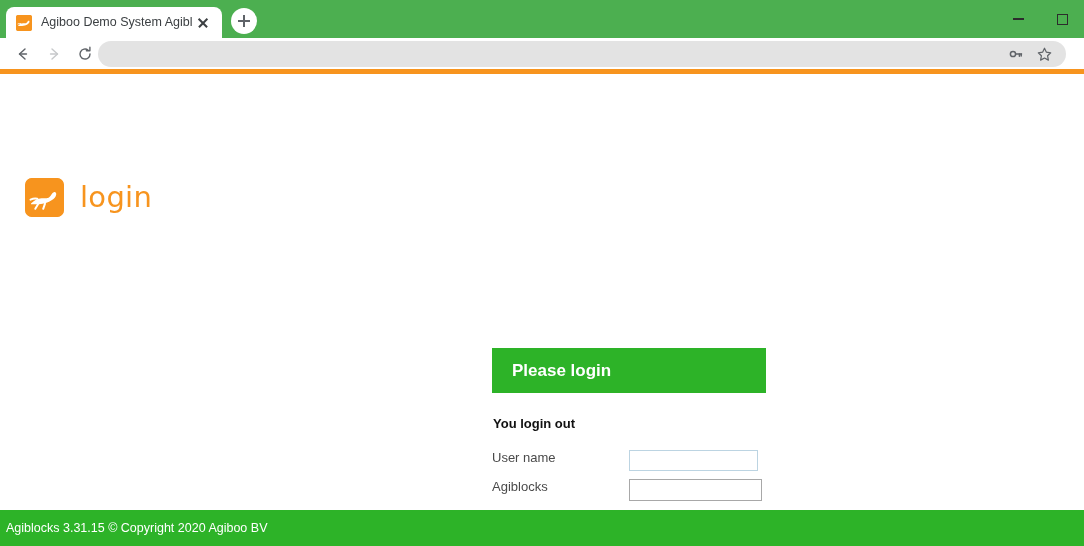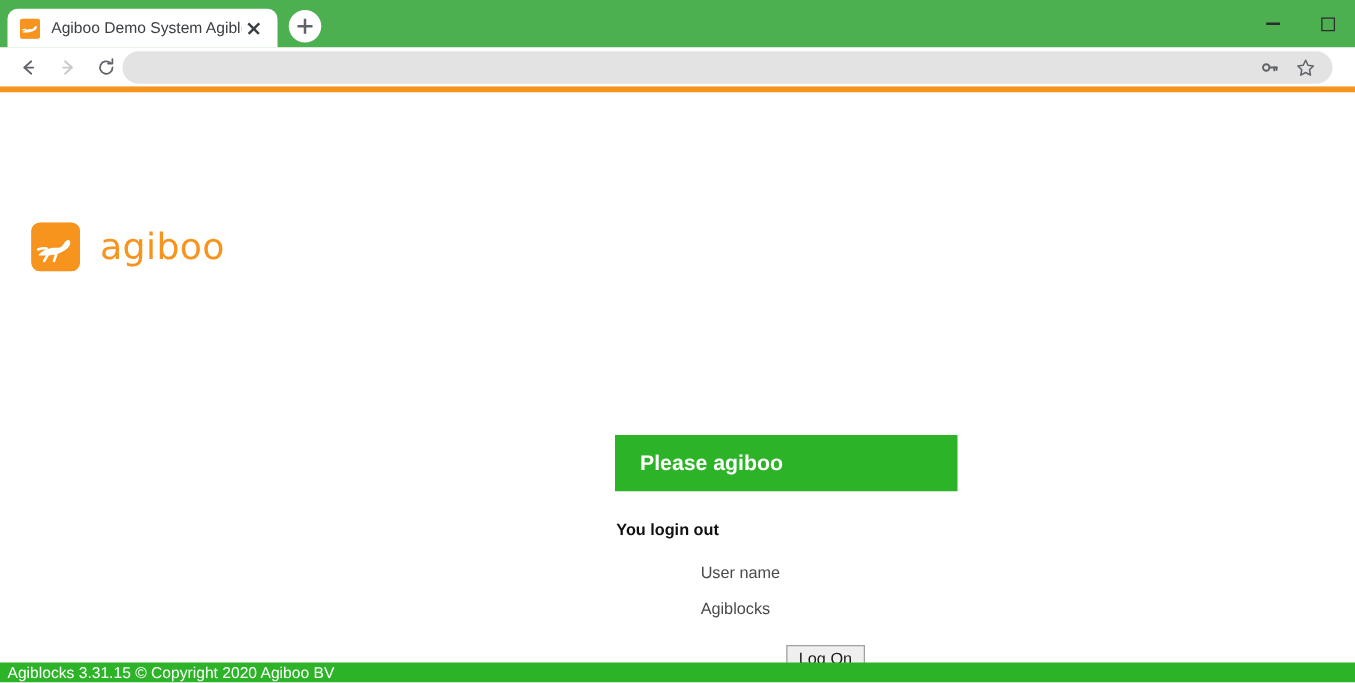--- a/index.html
+++ b/index.html
@@ -238,23 +238,21 @@
     font-size: 13px;
     font-weight: bold;
     color: #111111;
   }
 
   .form {
     margin-top: 19px;
   }
   .form-row {
     display: flex;
-    align-items: center;
     height: 29px;
-    flex-direction: column;
   }
   .form-label {
     width: 137px;
     flex: 0 0 137px;
     font-size: 13px;
     color: #4a4a4a;
   }
   .txt-user {
     width: 129px;
     height: 21px;
@@ -289,21 +287,21 @@
     padding: 3px 9px;
     font-family: "Liberation Sans", sans-serif;
     line-height: 14px;
   }
 
   .footer {
     position: absolute;
     left: 0;
     bottom: 0;
     width: 1084px;
-    height: 16px;
+    height: 36px;
     background: #2db328;
     display: flex;
     align-items: center;
     padding-left: 6px;
     box-sizing: border-box;
   }
   .footer-text {
     color: #ffffff;
     font-size: 12.5px;
   }
@@ -386,26 +384,26 @@
     <div class="logo">
       <span class="logo-mark">
         <svg width="39" height="39" viewBox="0 0 39 39">
           <rect x="0" y="0" width="39" height="39" rx="7" fill="#f7941e"></rect>
           <path d="M6 25.5 C9 22.5 12.5 20.6 16.5 20.3 C19.8 20.0 22.3 21.0 24.5 19.0 C26.3 17.4 26.9 14.8 28.8 14.2 C30.4 13.7 31.5 14.9 31.2 16.5 C30.9 18.8 29.1 20.7 27.0 22.1 C23.2 24.7 18.6 25.9 14.3 26.3 L6 26.3 Z" fill="#ffffff"></path>
           <path d="M5.5 21.6 C7.9 20.6 10.2 20.3 12.3 20.8" stroke="#ffffff" stroke-width="2" fill="none" stroke-linecap="round"></path>
           <path d="M13.0 26.3 L10.3 30.8" stroke="#ffffff" stroke-width="2" fill="none" stroke-linecap="round"></path>
           <path d="M20.0 25.6 L18.2 30.8" stroke="#ffffff" stroke-width="2" fill="none" stroke-linecap="round"></path>
         </svg>
       </span>
-      <span class="logo-word">agiboo</span>
+      <span class="logo-word">login</span>
     </div>
 
     <div class="login-panel">
       <div class="login-header">
-        <span class="login-header-text">Please agiboo</span>
+        <span class="login-header-text">Please login</span>
       </div>
 
       <div class="logged-out">You login out</div>
 
       <div class="form">
         <div class="form-row">
           <span class="form-label">User name</span>
           <input class="txt-user" type="text" value="" style="">
         </div>
 

